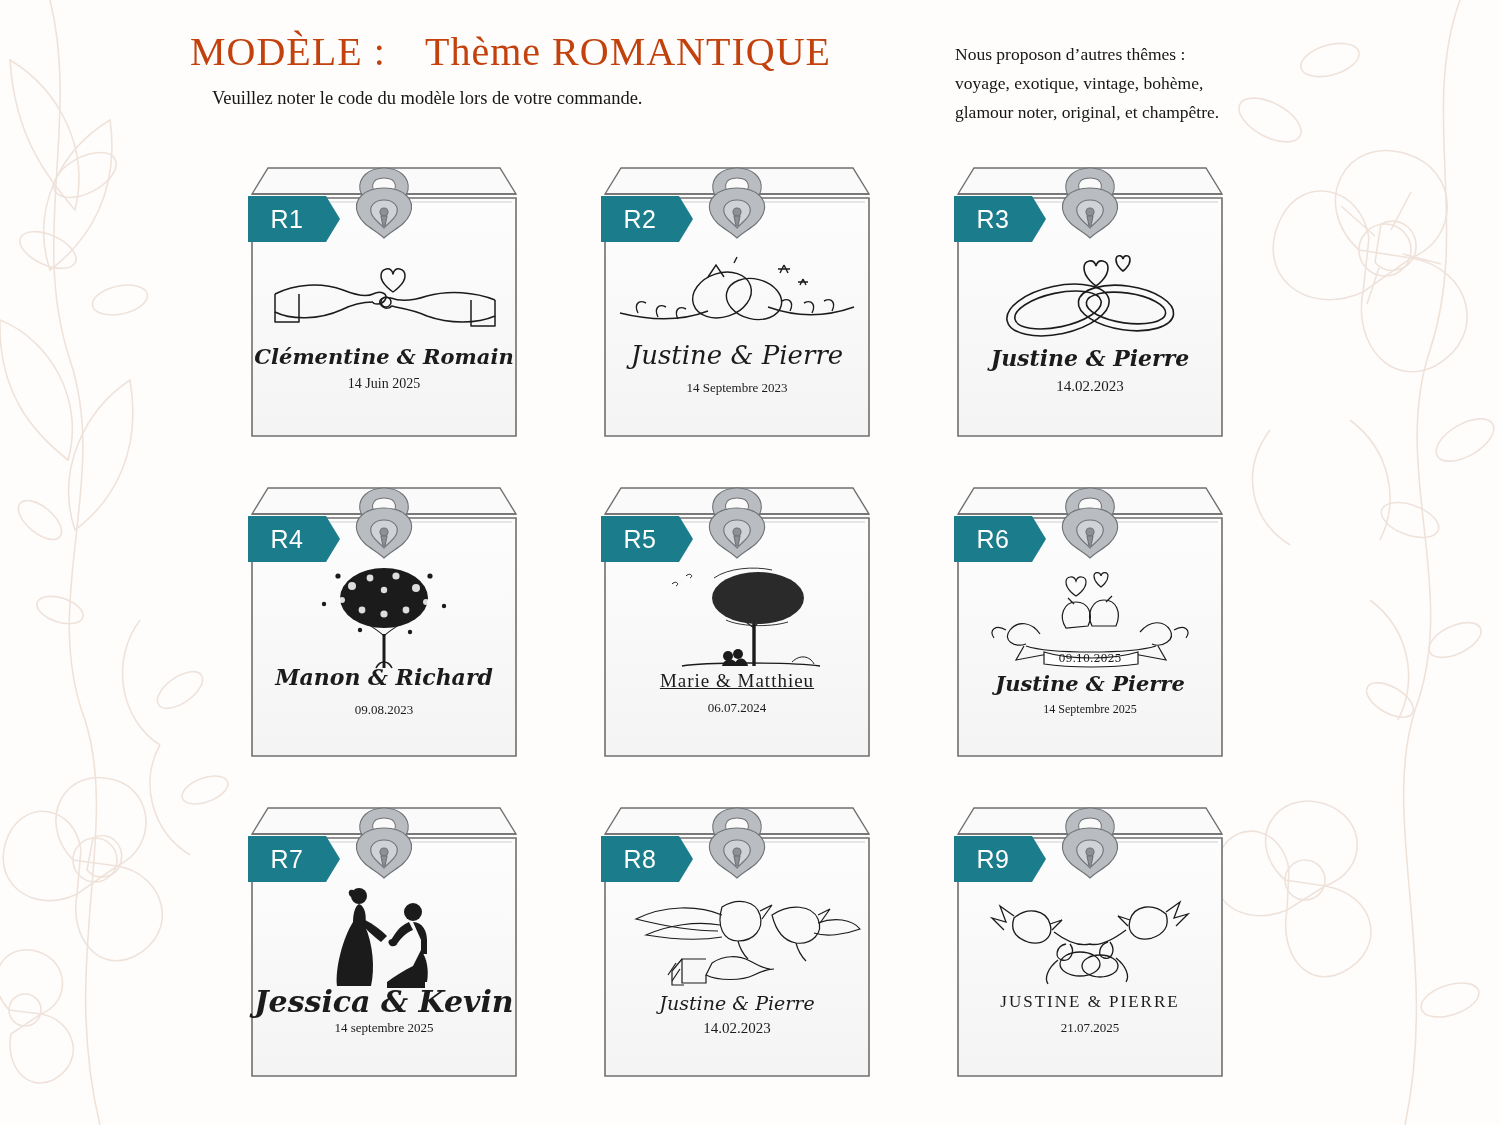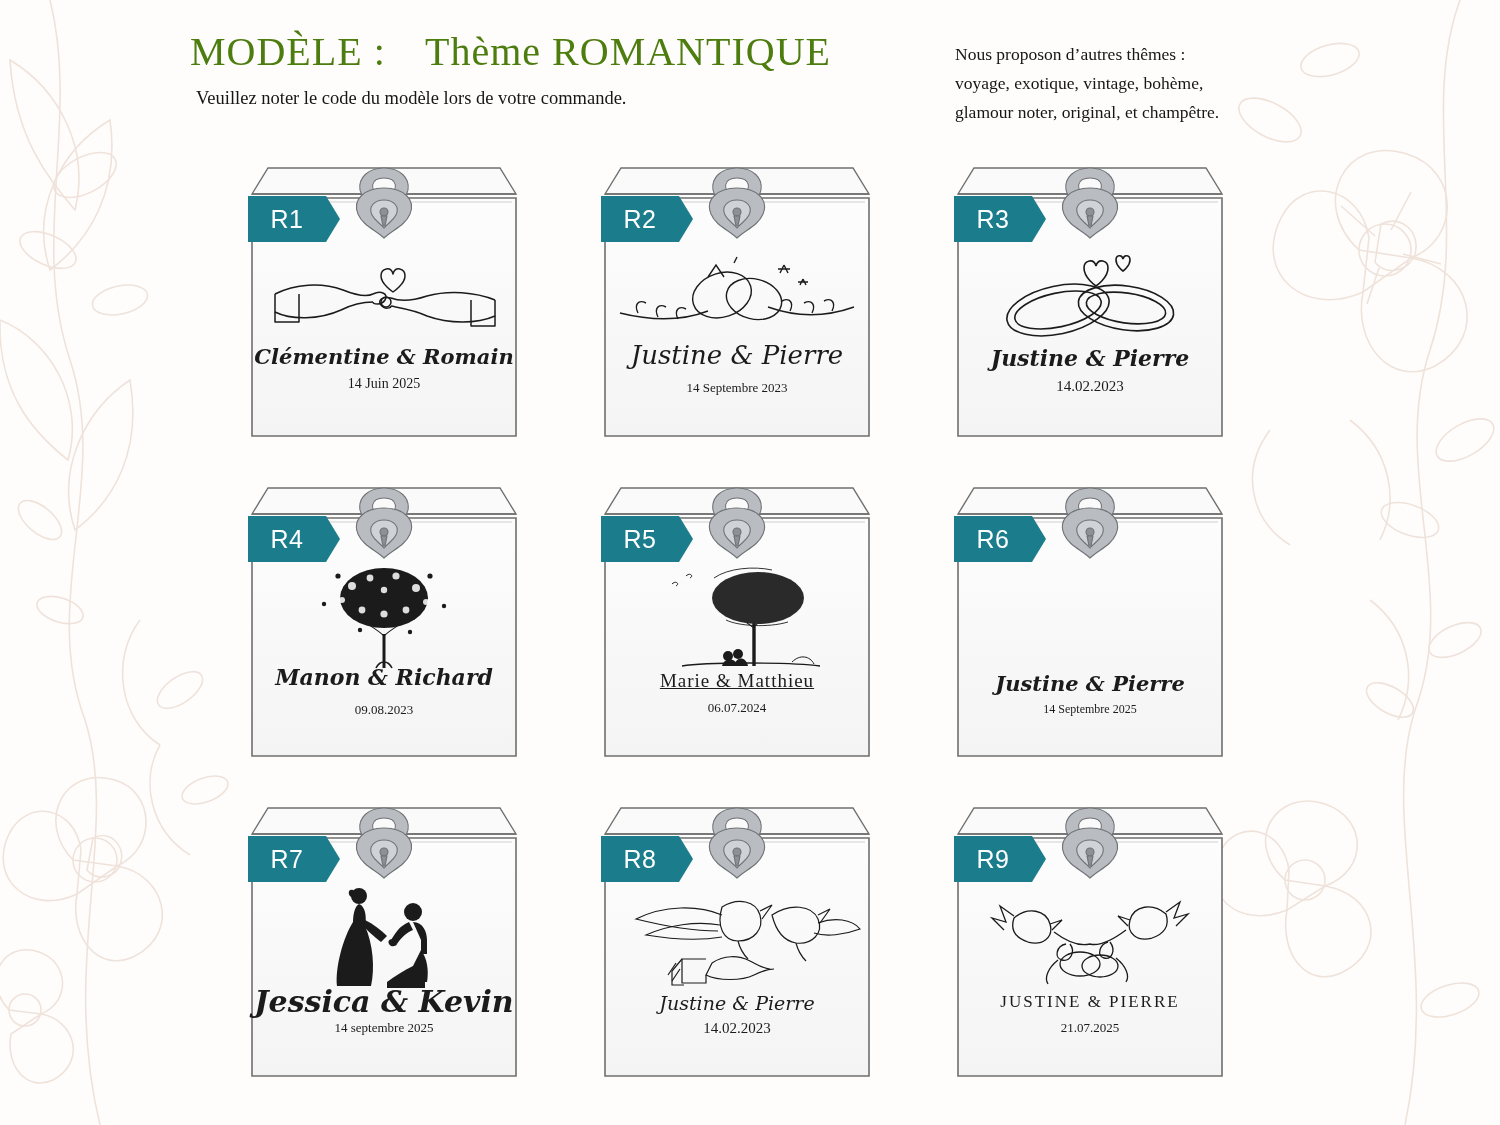--- a/index.html
+++ b/index.html
@@ -16,26 +16,26 @@
     opacity:.55;pointer-events:none;
   }
   .floral.left{left:-10px;}
   .floral.right{right:-10px;}
   .floral svg{width:100%;height:100%;}
 
   
   .header{position:absolute;left:0;top:0;width:1500px;height:140px;}
   .title{
     position:absolute;left:190px;top:28px;
-    font-size:40px;letter-spacing:1px;color:#4d7c0f;
+    font-size:40px;letter-spacing:1px;color:#c2410c;
     white-space:nowrap;
   }
   .title .sp{display:inline-block;width:18px;}
   .subtitle{
-    position:absolute;left:196px;top:88px;
+    position:absolute;left:212px;top:88px;
     font-size:18.5px;color:#161616;white-space:nowrap;
   }
   .note{
     position:absolute;left:955px;top:40px;
     font-size:17.5px;line-height:29px;color:#161616;
     width:400px;
   }
 
   
   .grid{
@@ -481,20 +481,38 @@
       <div class="lock">
 <svg width="72" height="84" viewBox="0 0 72 84" xmlns="http://www.w3.org/2000/svg">
   <g fill="#b9bcc0" stroke="#6f7276" stroke-width="1.1">
     <path d="M36 2 C52 2 62 12 60 24 C58 34 46 34 42 28 C50 24 50 12 36 12 C22 12 22 24 30 28 C26 34 14 34 12 24 C10 12 20 2 36 2 Z"></path>
     <path d="M36 22 C56 22 68 34 62 48 C57 60 44 64 36 72 C28 64 15 60 10 48 C4 34 16 22 36 22 Z"></path>
     <path d="M36 34 C46 34 52 41 48 49 C45 55 40 57 36 62 C32 57 27 55 24 49 C20 41 26 34 36 34 Z" fill="#cfd2d6"></path>
     <circle cx="36" cy="46" r="4" fill="#8d9095"></circle>
     <path d="M33 50 L39 50 L37 60 L35 60 Z" fill="#8d9095"></path>
   </g>
 </svg></div>
+      <div class="art">
+  <svg width="240" height="100" viewBox="0 0 240 100" xmlns="http://www.w3.org/2000/svg">
+    <g stroke="#1b1b1b" fill="none" stroke-width="1.2">
+      <path d="M96 14 C96 8 104 7 106 13 C108 7 116 8 116 14 C116 22 106 28 106 28 C106 28 96 22 96 14 Z"></path>
+      <path d="M124 8 C124 4 130 3 131 8 C132 3 138 4 138 8 C138 14 131 19 131 19 C131 19 124 14 124 8 Z"></path>
+      <path d="M96 60 C88 48 94 34 106 34 C118 34 124 46 118 58 Z"></path>
+      <path d="M122 58 C116 46 122 32 134 32 C146 32 152 44 146 58 Z"></path>
+      <path d="M104 36 L98 30 M136 34 L142 28"></path>
+      <path d="M70 66 C62 54 48 52 40 62 C32 72 44 80 56 76"></path>
+      <path d="M170 64 C180 52 194 52 200 62 C206 72 192 80 182 76"></path>
+      <path d="M36 62 C26 56 18 62 24 70 M204 62 C214 56 222 62 216 70"></path>
+      <path d="M56 78 C80 86 160 86 186 78"></path>
+      <path d="M54 78 L46 92 L78 86 M188 78 L196 92 L164 86"></path>
+      <path d="M74 84 C100 92 142 92 168 84 L168 96 C142 100 100 100 74 96 Z" fill="#fff"></path>
+    </g>
+    <text x="120" y="94" text-anchor="middle" font-family="DejaVu Serif, serif" font-size="11" fill="#1b1b1b">09.10.2025</text>
+  </svg>
+        </div>
       <div class="names script" style="top:203px;font-size:21px">Justine &amp; Pierre</div>
       <div class="date" style="top:234px;font-size:12px">14 Septembre 2025</div>
     </div>
     </div>
     <div class="cell">
     <div class="box">
 
 <svg class="shape" viewBox="0 0 292 295" xmlns="http://www.w3.org/2000/svg">
   <defs>
     <linearGradient id="g1" x1="0" y1="0" x2="0" y2="1">

